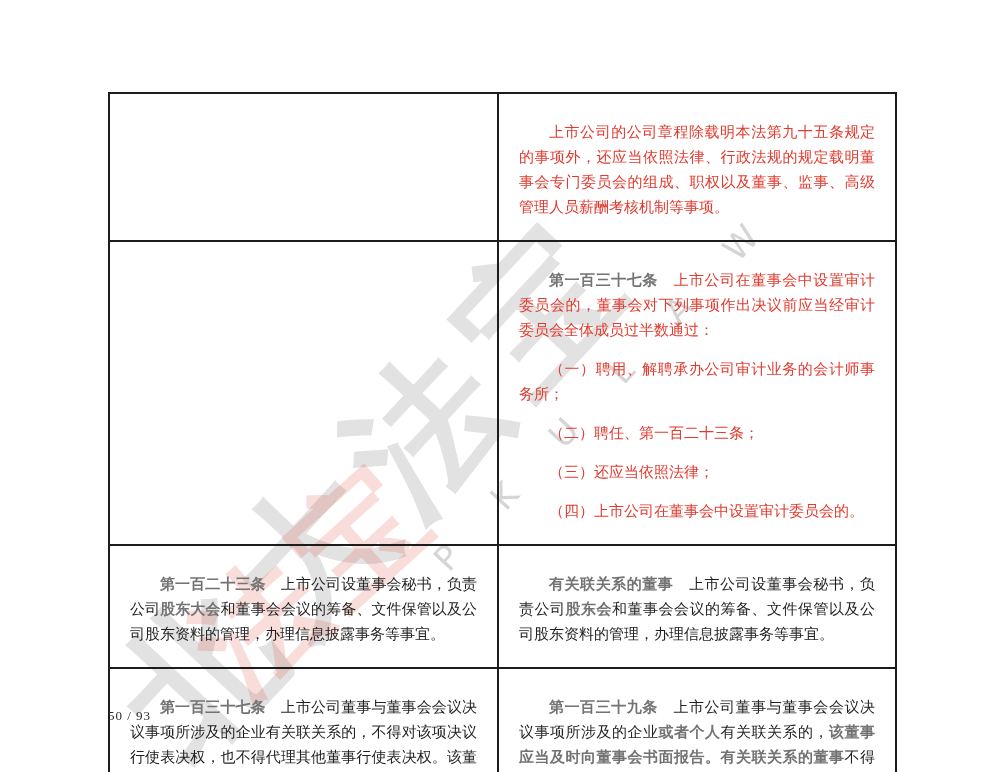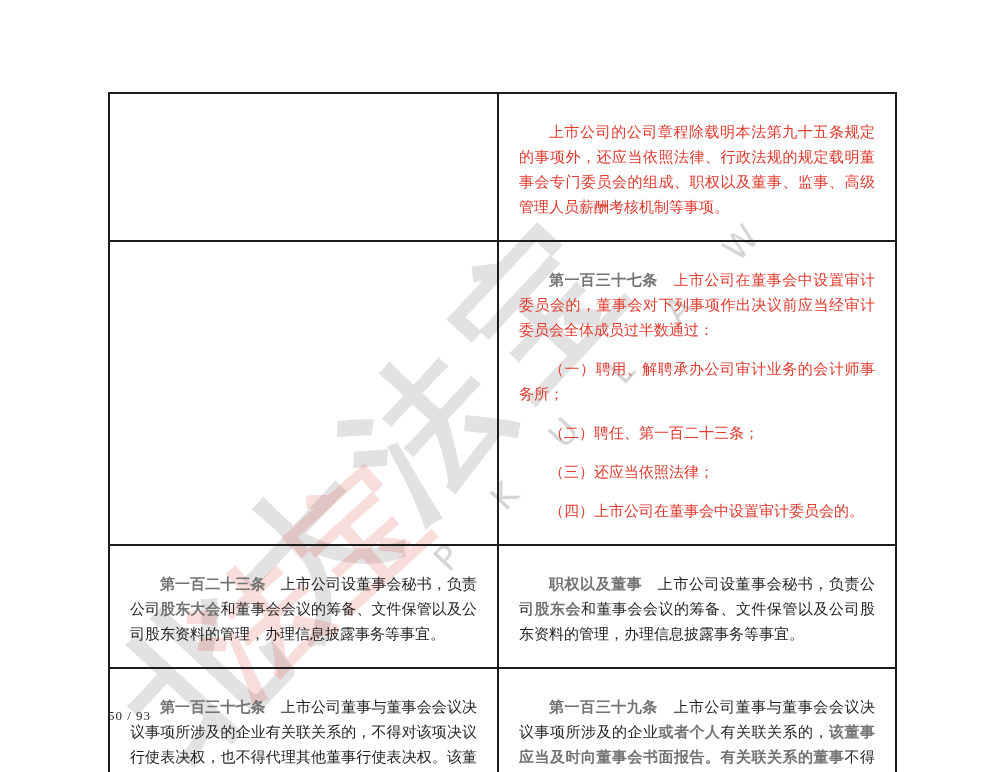--- a/index.html
+++ b/index.html
@@ -127,21 +127,21 @@
             <div class="para"><span class="seg-red">（二）聘任、第一百二十三条；</span></div>
             <div class="para"><span class="seg-red">（三）还应当依照法律；</span></div>
             <div class="para"><span class="seg-red">（四）上市公司在董事会中设置审计委员会的。</span></div>
           </td>
       </tr>
       <tr style="height:71px">
         <td>
             <div class="para"><span class="seg-redbold">第一百二十三条</span><span class="seg-black">　上市公司设董事会秘书，负责公司</span><span class="seg-redbold">股东大会</span><span class="seg-black">和董事会会议的筹备、文件保管以及公司股东资料的管理，办理信息披露事务等事宜。</span></div>
           </td>
         <td>
-            <div class="para"><span class="seg-redbold">职权以及董事</span><span class="seg-black">　上市公司设董事会秘书，负责公司</span><span class="seg-redbold">股东会</span><span class="seg-black">和董事会会议的筹备、文件保管以及公司股东资料的管理，办理信息披露事务等事宜。</span></div>
+            <div class="para"><span class="seg-redbold">有关联关系的董事</span><span class="seg-black">　上市公司设董事会秘书，负责公司</span><span class="seg-redbold">股东会</span><span class="seg-black">和董事会会议的筹备、文件保管以及公司股东资料的管理，办理信息披露事务等事宜。</span></div>
           </td>
       </tr>
       <tr style="height:159px">
         <td>
             <div class="para"><span class="seg-redbold">第一百三十七条</span><span class="seg-black">　上市公司董事与董事会会议决议事项所涉及的企业有关联关系的，不得对该项决议行使表决权，也不得代理其他董事行使表决权。该董事会会议由过半数的无关联关系董事出席即可举行，董事会会议所作决议须经无关联关系董事过半数通过。出席董事会的无关联关系董事人数不足三人的，应将该事项提交上市公司</span><span class="seg-redbold">股东</span></div>
           </td>
         <td>
             <div class="para"><span class="seg-redbold">第一百三十九条</span><span class="seg-black">　上市公司董事与董事会会议决议事项所涉及的企业</span><span class="seg-redbold">或者个人</span><span class="seg-black">有关联关系的，</span><span class="seg-redbold">该董事应当及时向董事会书面报告。有关联关系的董事</span><span class="seg-black">不得对该项决议行使表决权，也不得代理其他董事行使表决权。该董事会会议由过半数的无关联关系董事出席即可举行，董事会会议所作决议须经无关联关系董事过半数通过。出席董事会</span><span class="seg-redbold">会</span></div>
           </td>
       </tr>

